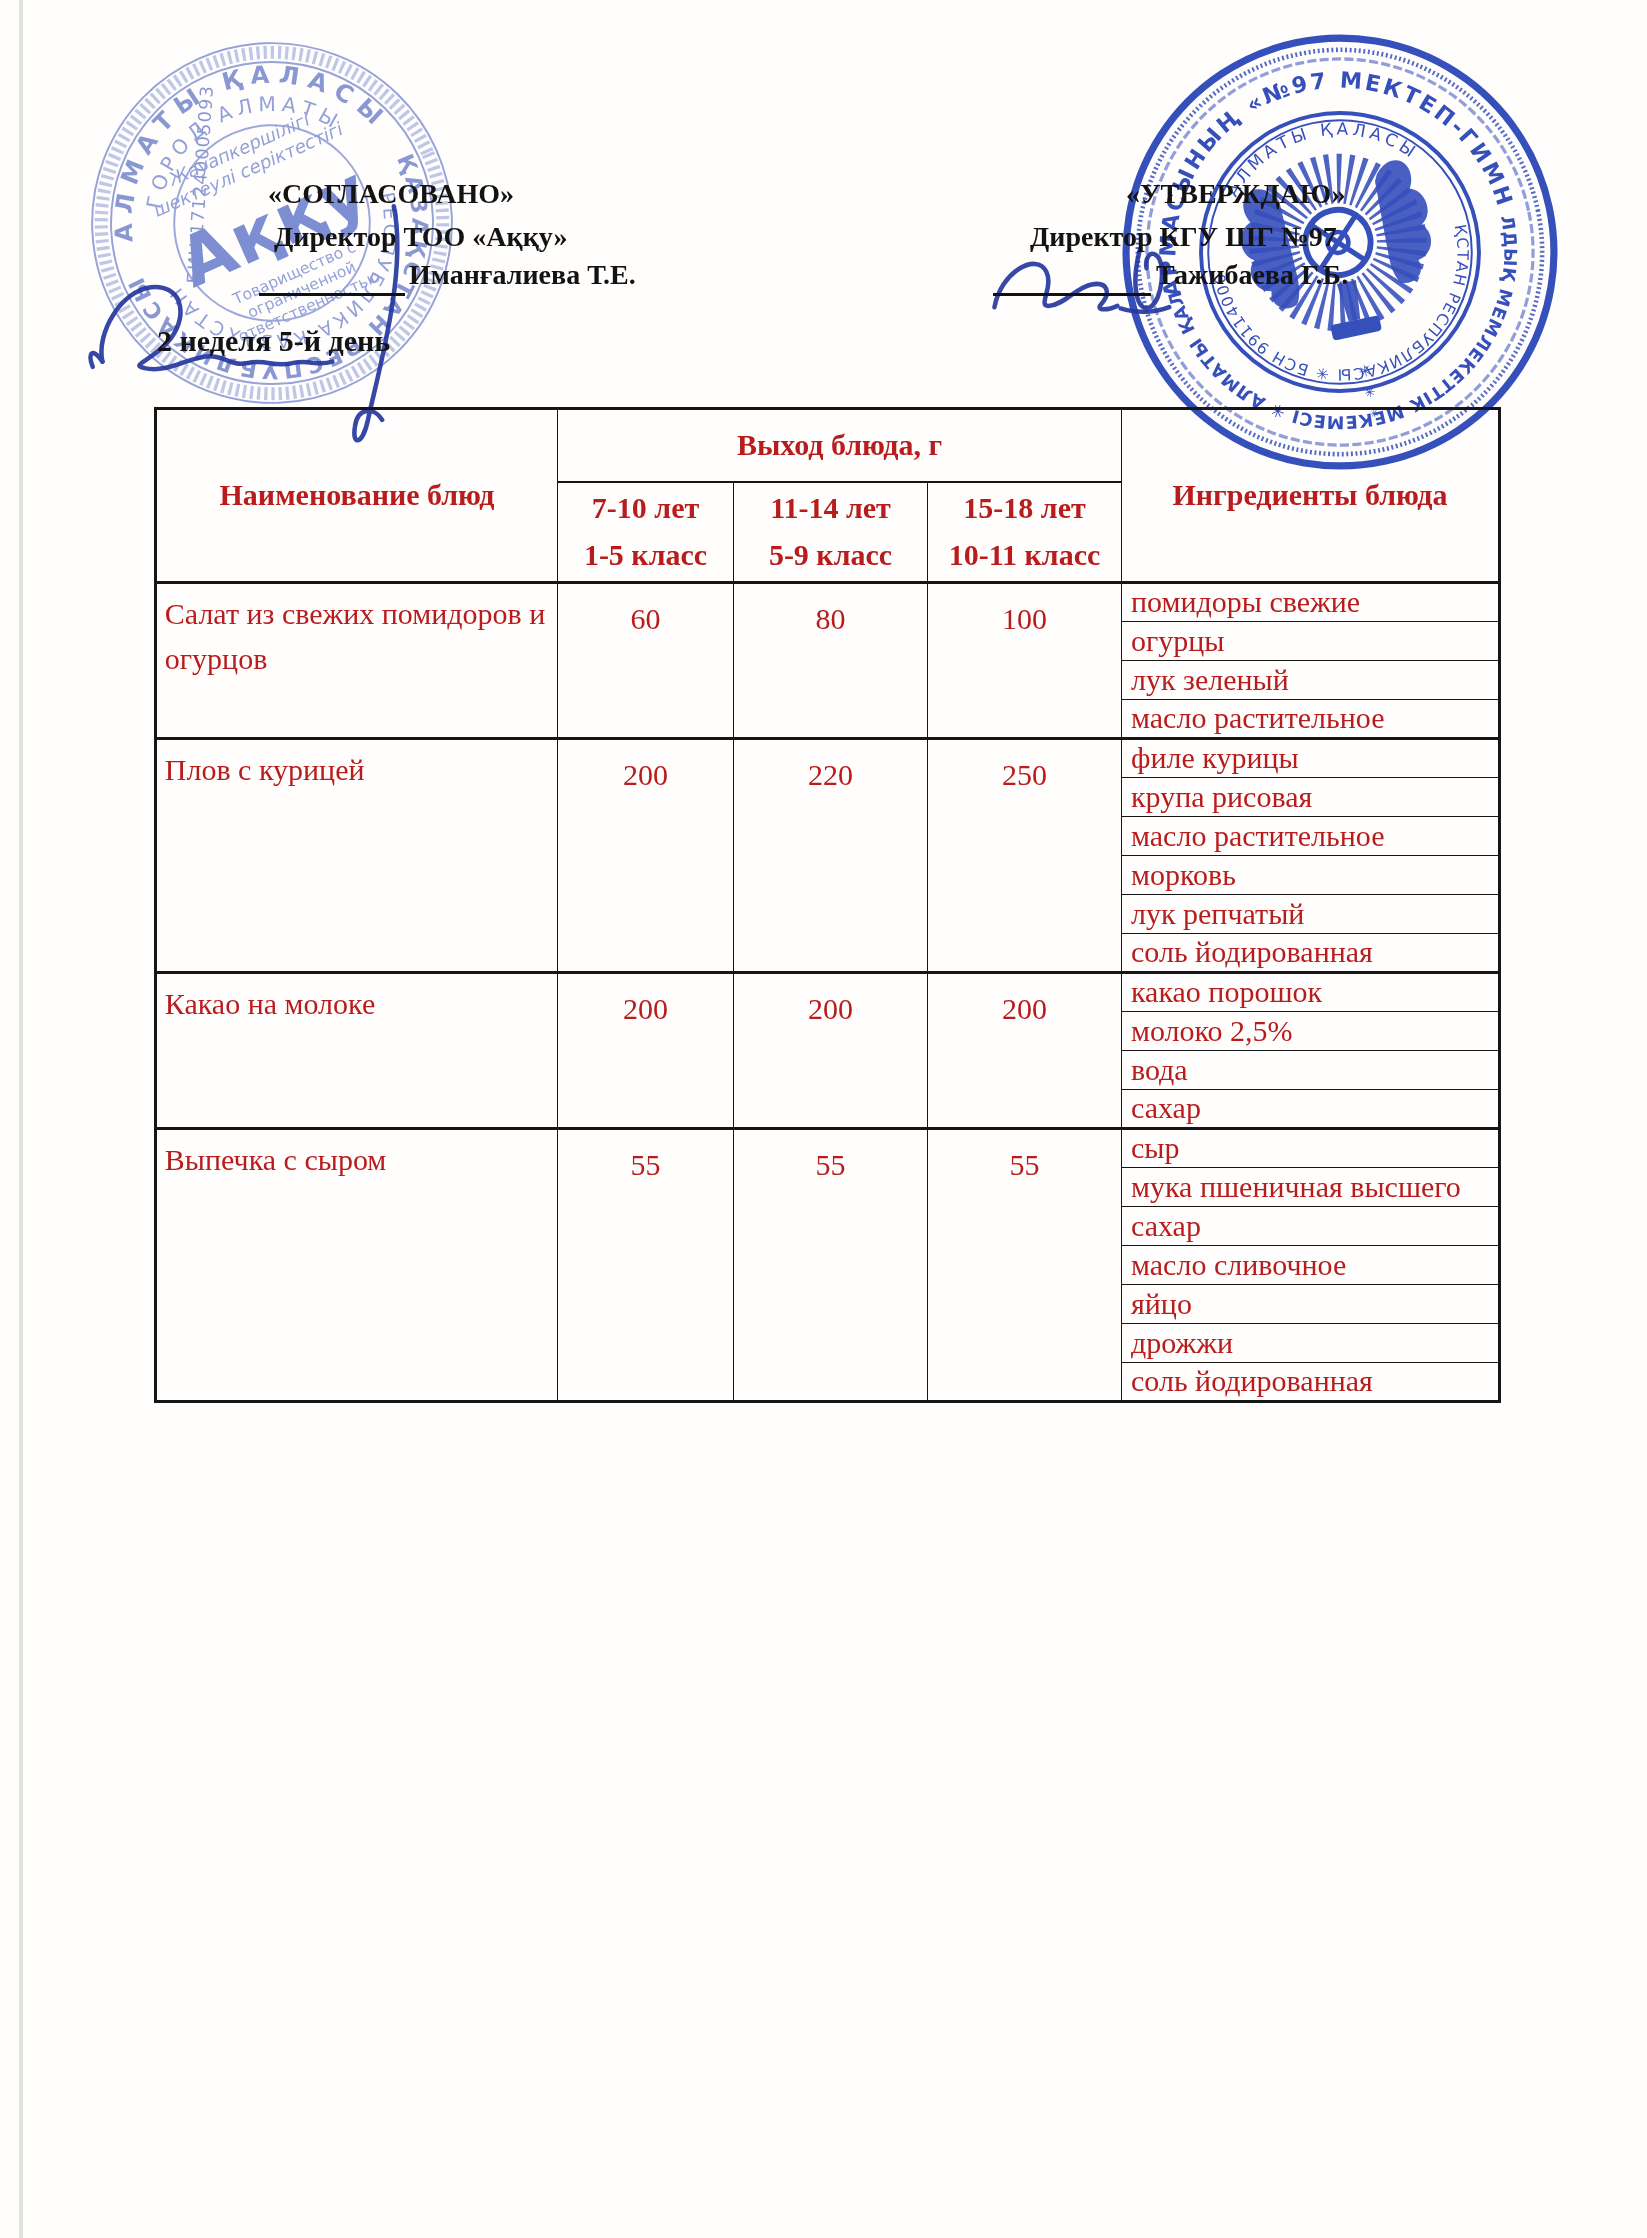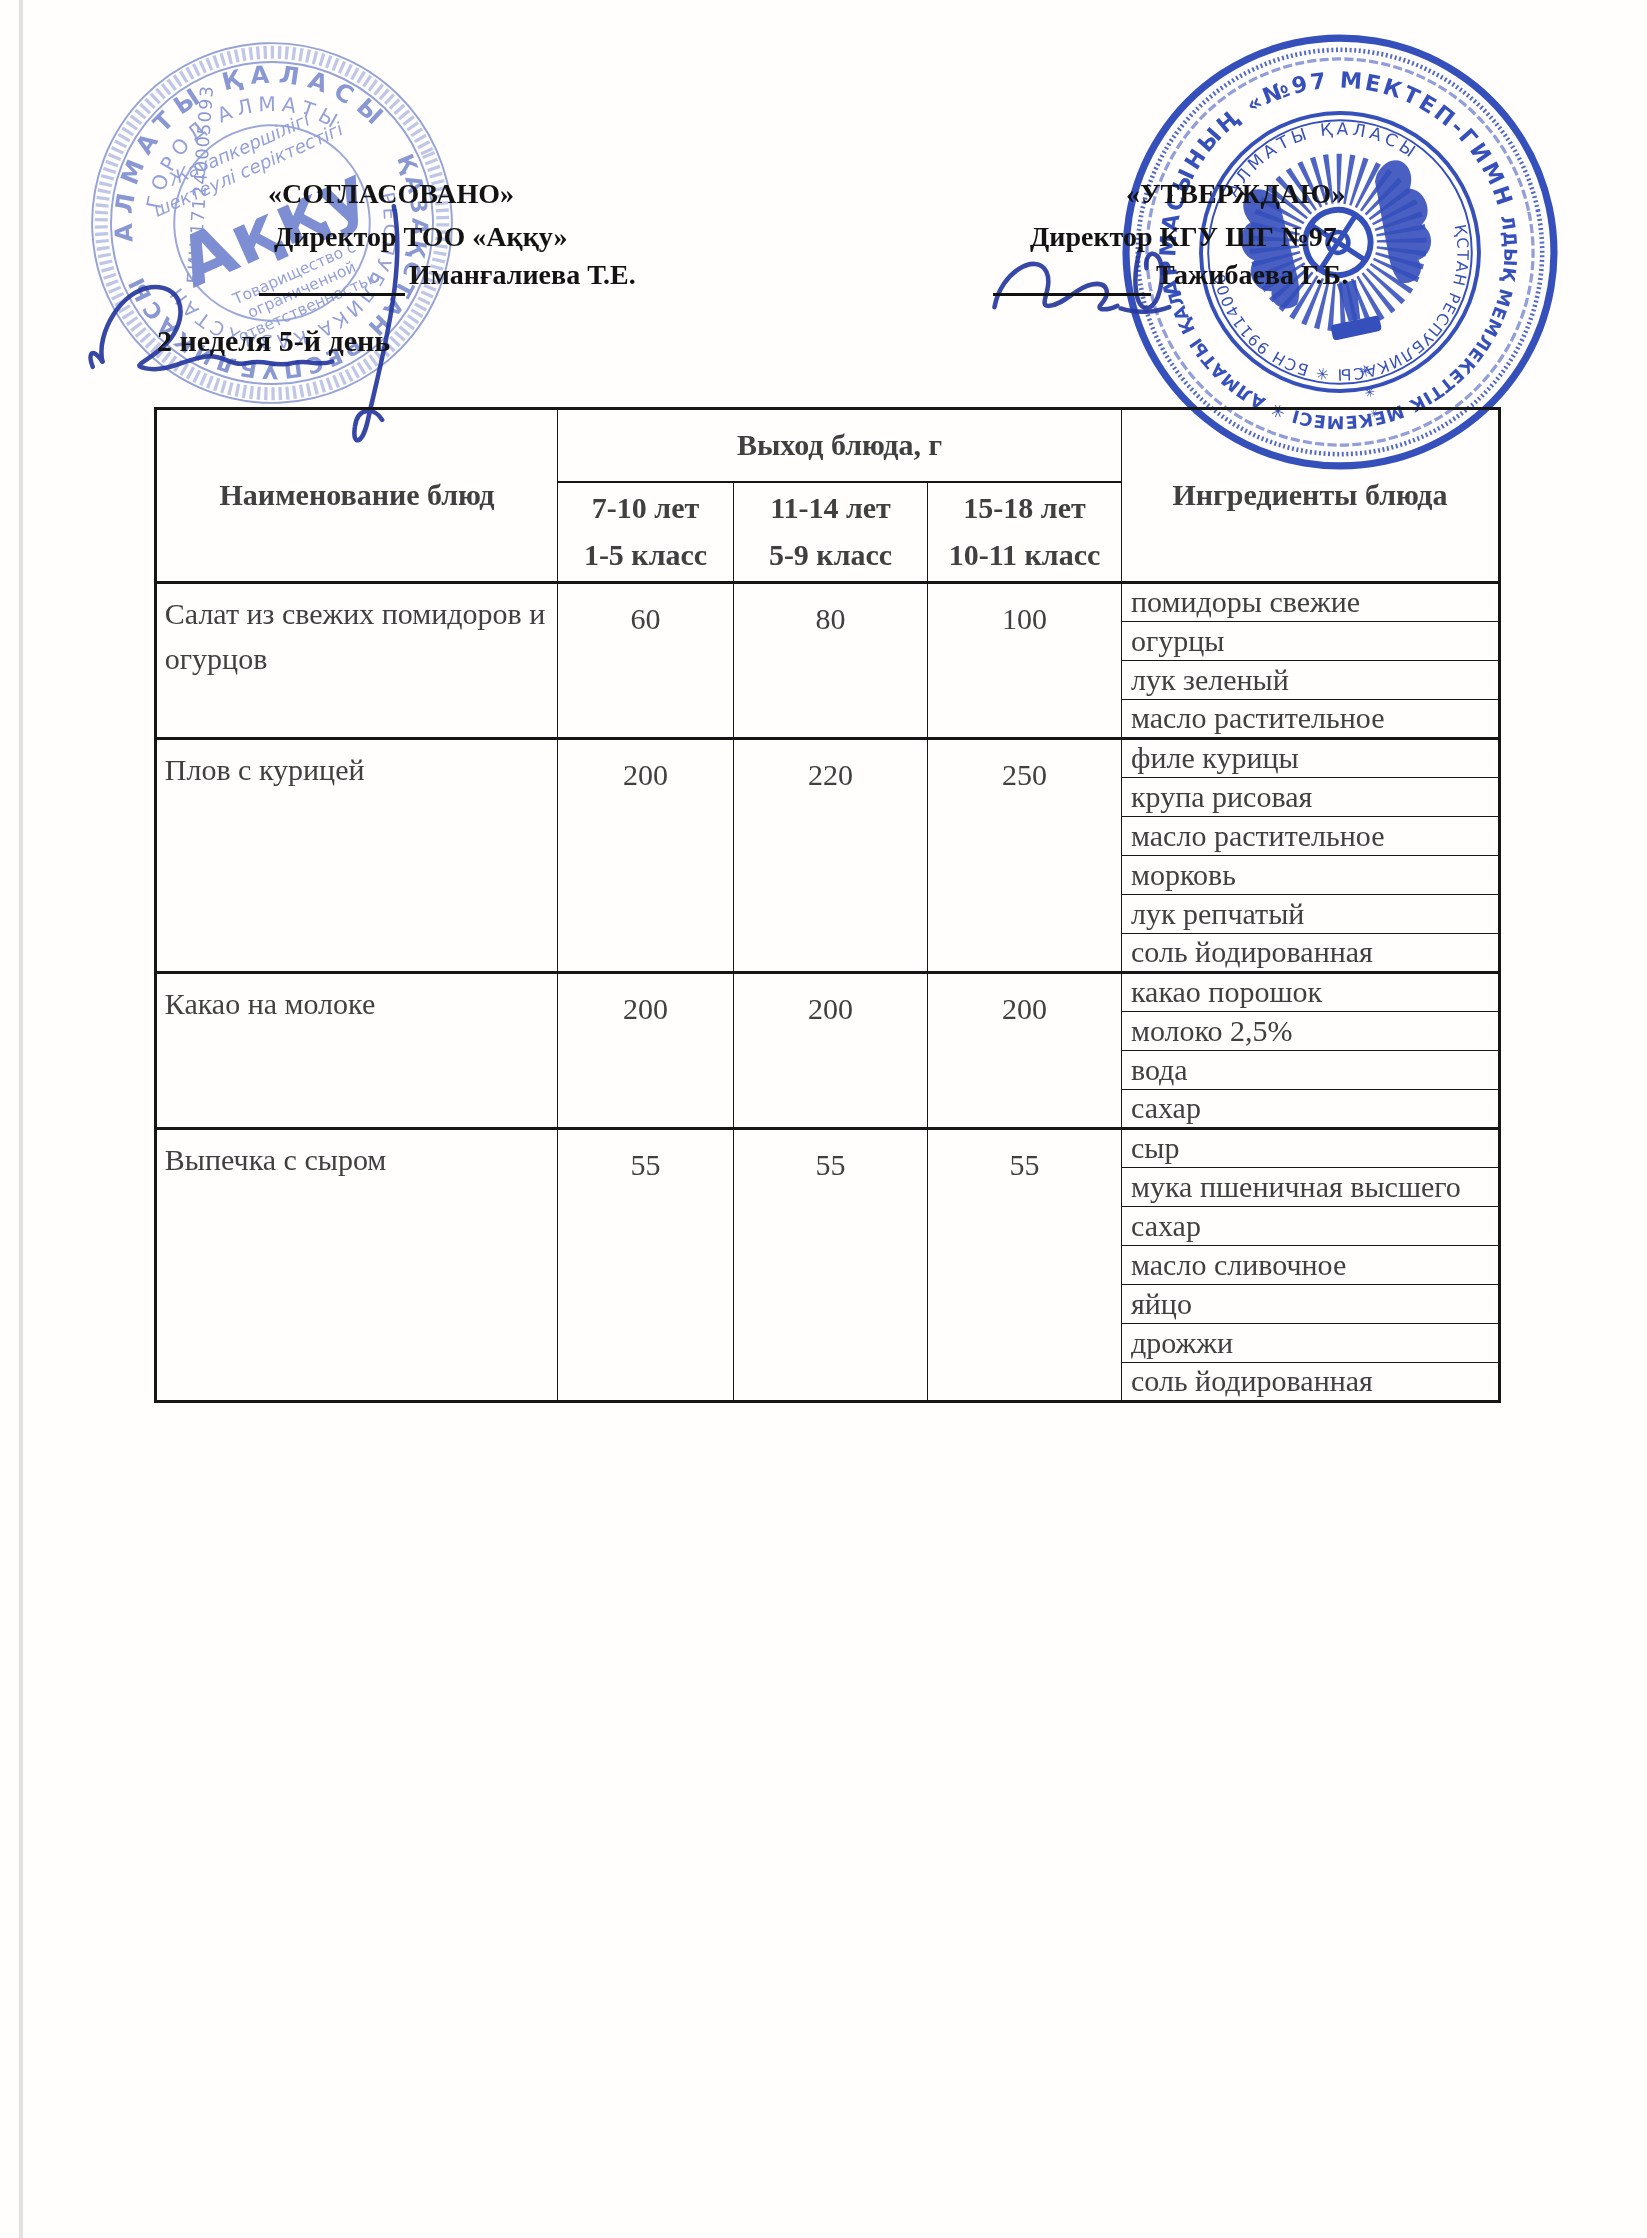--- a/index.html
+++ b/index.html
@@ -30,21 +30,21 @@
   
   .menu-wrap{position:absolute;left:154px;top:407px;}
   table.menu{
     border-collapse:collapse;
     table-layout:fixed;
     width:1343px;
     background:transparent;
   }
   table.menu, table.menu th, table.menu td{border:1.9px solid #161616;}
   table.menu{border-width:3.2px;}
-  th,td{font-family:"Liberation Serif", serif;font-size:30px;color:#404040;overflow:hidden;}
+  th,td{font-family:"Liberation Serif", serif;font-size:30px;color:#b91c1c;overflow:hidden;}
   thead th{font-weight:bold;text-align:center;vertical-align:middle;line-height:1.55;padding:2.6px 3.9px;}
   thead tr.h1{height:73px;}
   thead tr.h2{height:93px;}
   thead tr.h1 th.c-out{border-bottom-width:2.6px;}
   thead tr.h2 th, thead th[rowspan]{border-bottom-width:3.2px;}
   td.dish-cell{vertical-align:top;text-align:left;padding:7.8px 5.2px 0 7.8px;line-height:1.5;font-weight:normal;}
   td.portion-cell{vertical-align:top;text-align:center;padding-top:18px;}
   td.ing-cell{vertical-align:middle;text-align:left;padding:0 19px 0 9px;}
   tbody tr.dish-first td{border-top-width:3.2px;margin-top:22px;}
   .agegroup-line{display:block;}

